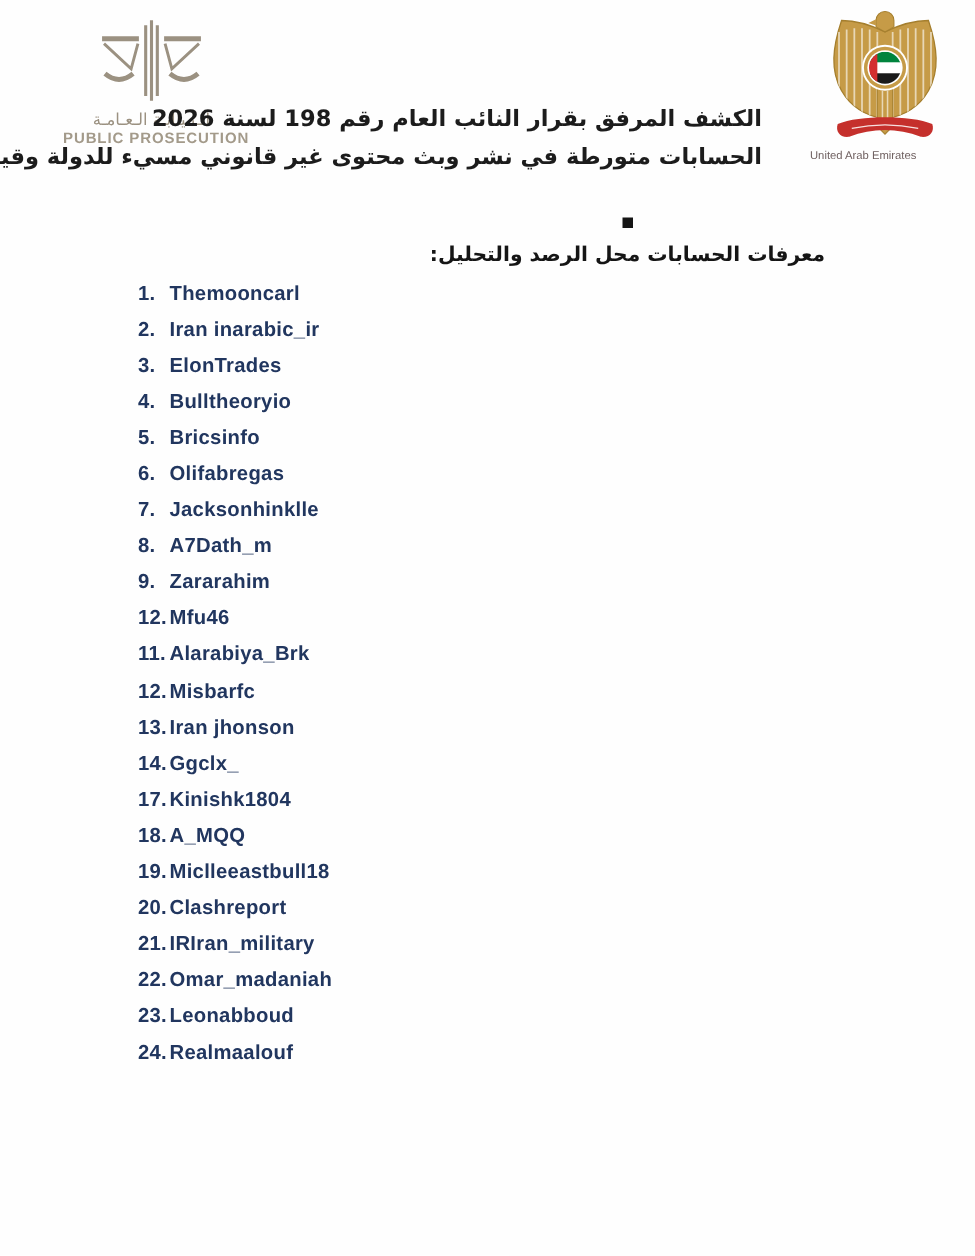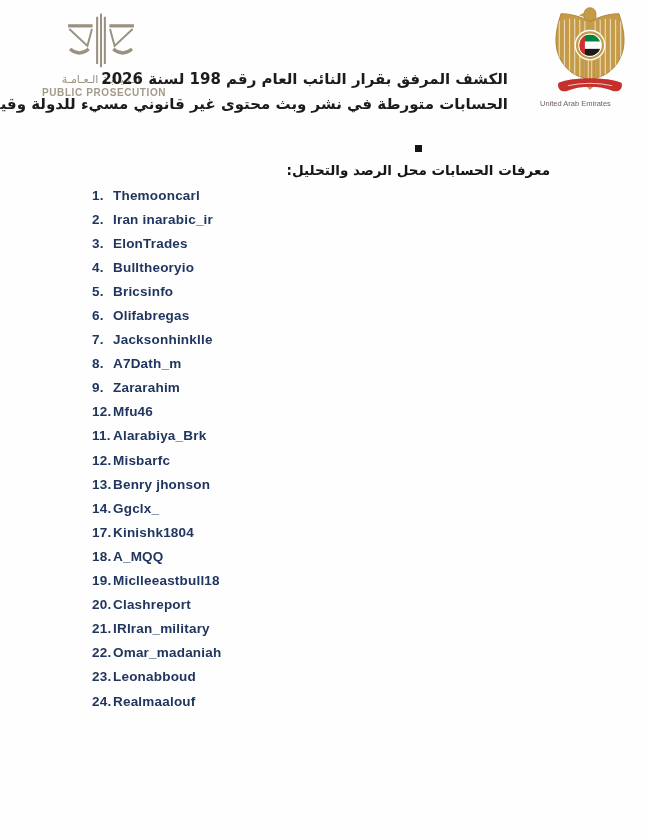--- a/index.html
+++ b/index.html
@@ -254,21 +254,21 @@
       <li>
         <span class="num">11.</span>
         <span class="acct">Alarabiya_Brk</span>
       </li>
       <li>
         <span class="num">12.</span>
         <span class="acct">Misbarfc</span>
       </li>
       <li>
         <span class="num">13.</span>
-        <span class="acct">Benry jhonson</span>
+        <span class="acct">Iran jhonson</span>
       </li>
       <li>
         <span class="num">14.</span>
         <span class="acct">Ggclx_</span>
       </li>
       <li>
         <span class="num">17.</span>
         <span class="acct">Kinishk1804</span>
       </li>
       <li>

